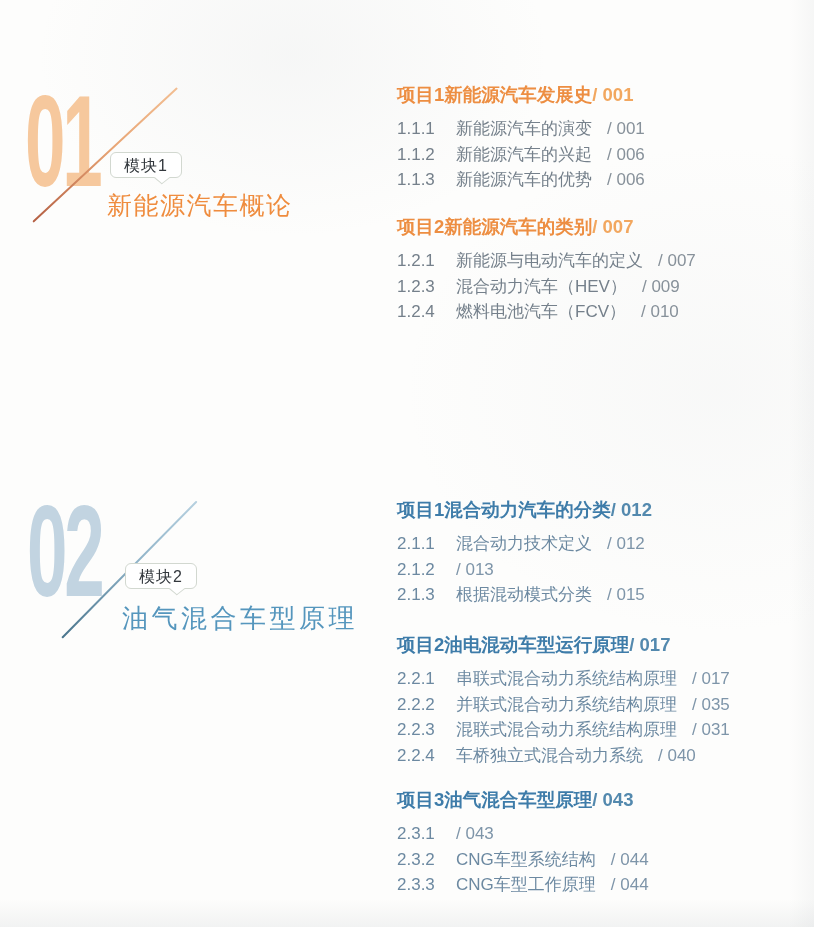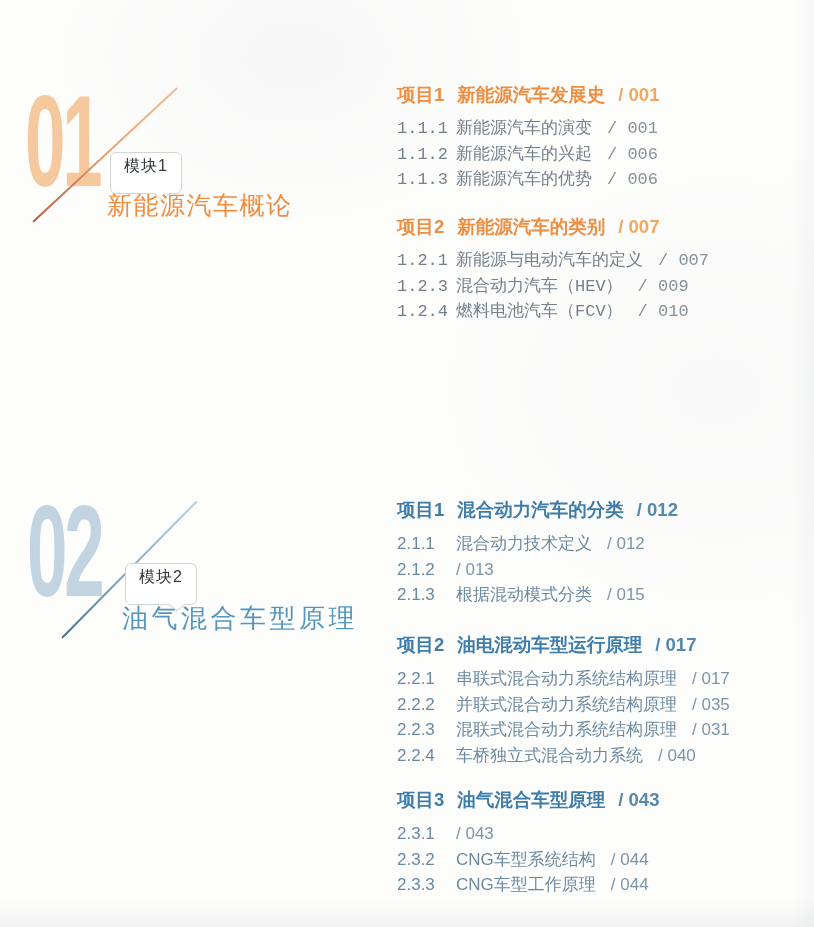--- a/index.html
+++ b/index.html
@@ -41,21 +41,21 @@
   }
   .m1 .slash{left:33px;top:221px;width:197px;transform:rotate(-42.9deg);
     background:linear-gradient(90deg,#B45F43,#E8A575 55%,#F2BE92);}
   .m2 .slash{left:62px;top:637px;width:192px;transform:rotate(-45.4deg);
     background:linear-gradient(90deg,#49748C,#8FB3C8 55%,#B6D0DF);}
 
   .badge{
     position:absolute;
     border:1px solid #D2D8D0;border-radius:6px;
     background:#ffffff;
-    padding:3px 13px 16px;
+    padding:3px 13px 0;
     font-size:16px;color:#33383D;
     letter-spacing:1px;
     white-space:nowrap;
   }
   .badge::after{
     content:"";position:absolute;bottom:-6px;left:66%;
     width:9px;height:9px;background:#ffffff;
     border-right:1px solid #D2D8D0;border-bottom:1px solid #D2D8D0;
     transform:rotate(40deg) skewX(-12deg);
   }
@@ -64,37 +64,37 @@
 
   .mtitle{
     position:absolute;font-weight:normal;white-space:nowrap;
   }
   .m1 .mtitle{left:107px;top:189px;font-size:25px;letter-spacing:1.5px;color:#EF8C3E;}
   .m2 .mtitle{left:122px;top:601px;font-size:26px;letter-spacing:3.5px;color:#5596BD;}
 
   
   .toc-section{position:absolute;left:397px;width:400px;}
   .sec-head{
-    display:flex;gap:13px;margin:0;
+    display:flex;margin:0;
     font-size:18.5px;font-weight:bold;line-height:21px;
     white-space:nowrap;
   }
   .m1s .sec-head{color:#ED8E42;}
   .m1s .sec-head .pg{color:#F2A75F;}
   .m2s .sec-head{color:#3E7CA9;}
   .m2s .sec-head .pg{color:#5389AE;}
 
   .items{margin-top:11px;}
   .row{
     display:flex;gap:15px;
     font-size:17px;line-height:25.5px;
     white-space:nowrap;
   }
   .row .num{width:44px;}
-  .m1s .row{color:#75808B;font-family:Liberation Mono, monospace;}
+  .m1s .row{color:#75808B;}
   .m1s .row .pg{color:#87919A;}
   .m2s .row{color:#6C89A1;}
   .m2s .row .pg{color:#7E95A9;}
 
   #sec-1-1{top:84px;}
   #sec-1-2{top:216px;}
   #sec-2-1{top:499px;}
   #sec-2-2{top:634px;}
   #sec-2-3{top:789px;}
 </style>

